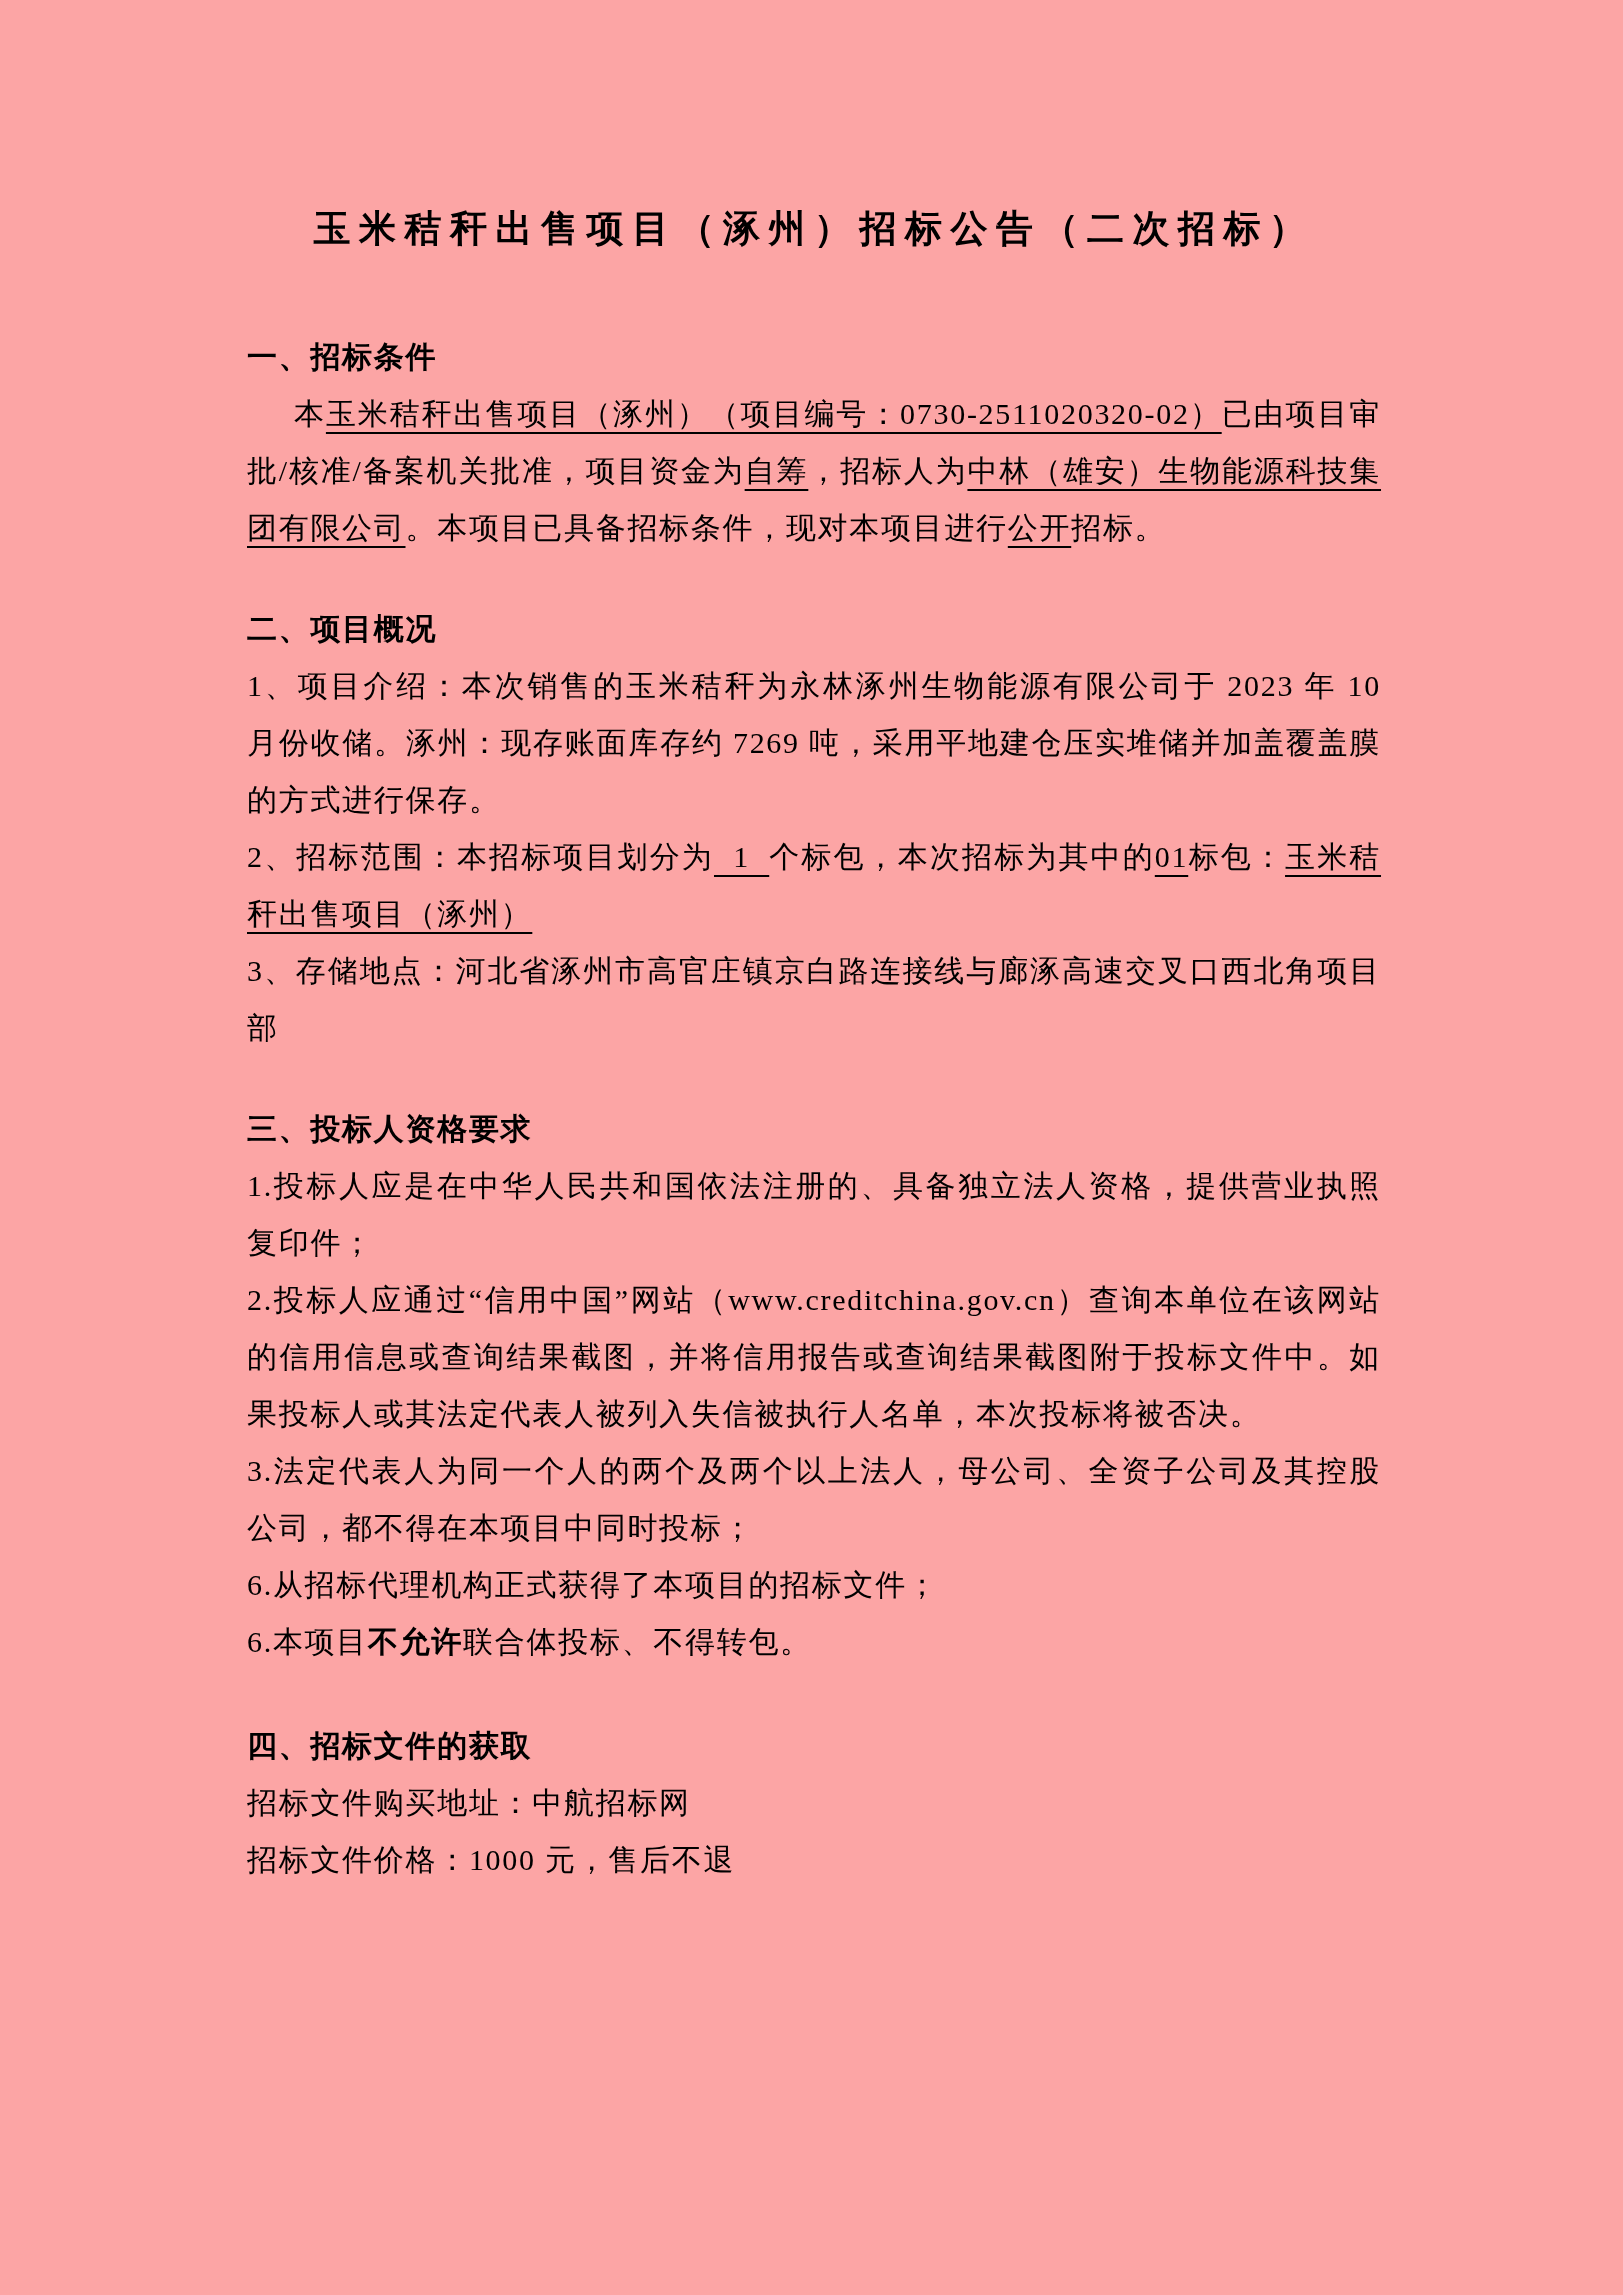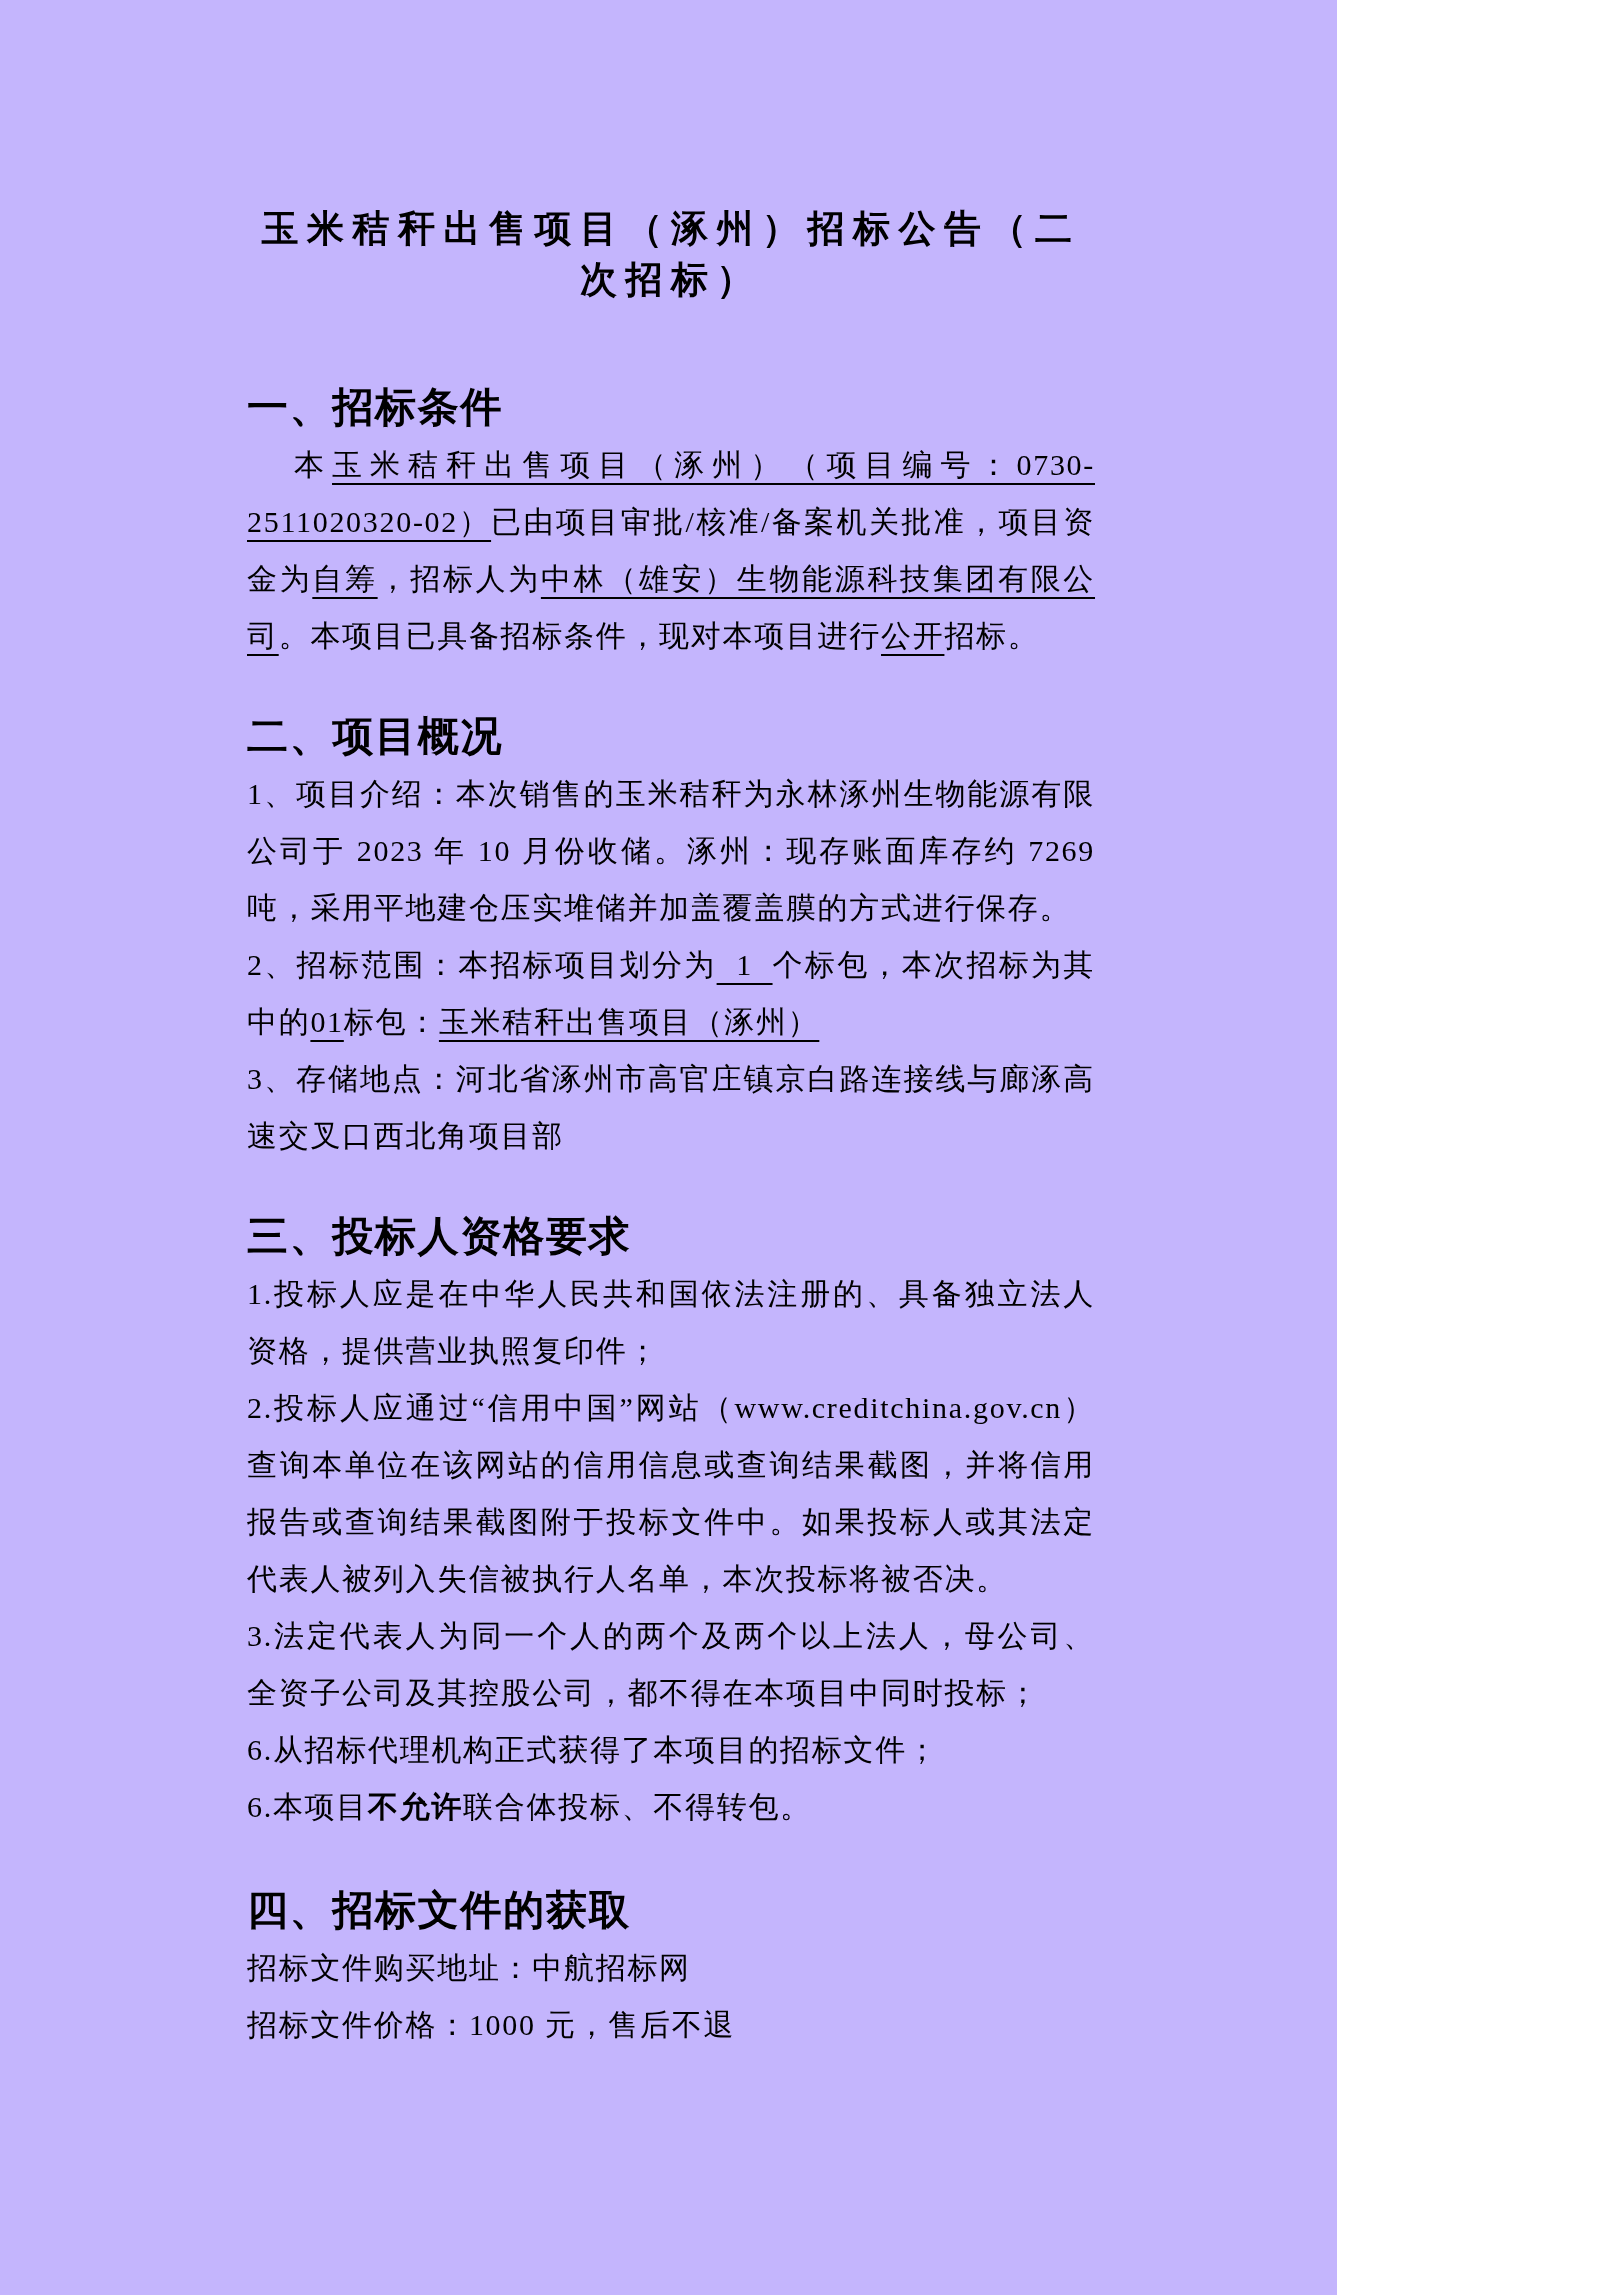--- a/index.html
+++ b/index.html
@@ -5,35 +5,35 @@
   * { margin: 0; padding: 0; box-sizing: border-box; }
   html, body { background: #ffffff; }
   body {
     width: 1623px;
     height: 2295px;
     font-family: "Liberation Serif", "DejaVu Serif", serif;
     color: #000000;
     overflow: hidden;
   }
   .page {
-    width: 1337px;
+    width: 1623px;
     height: 2295px;
-    background: #c4b5fd;
+    background: #fca5a5;
     padding: 203px 242px 0 247px;
   }
   .title {
     font-size: 37px;
     line-height: 51px;
     font-weight: bold;
     text-align: center;
     letter-spacing: 8.5px;
     margin-bottom: 74px;
   }
   h2.heading {
-    font-size: 41px;
+    font-size: 30px;
     line-height: 57px;
     font-weight: bold;
     letter-spacing: 1.7px;
     margin-top: 44px;
   }
   .para {
     font-size: 30px;
     line-height: 57px;
     letter-spacing: 1.7px;
     text-align: justify;

